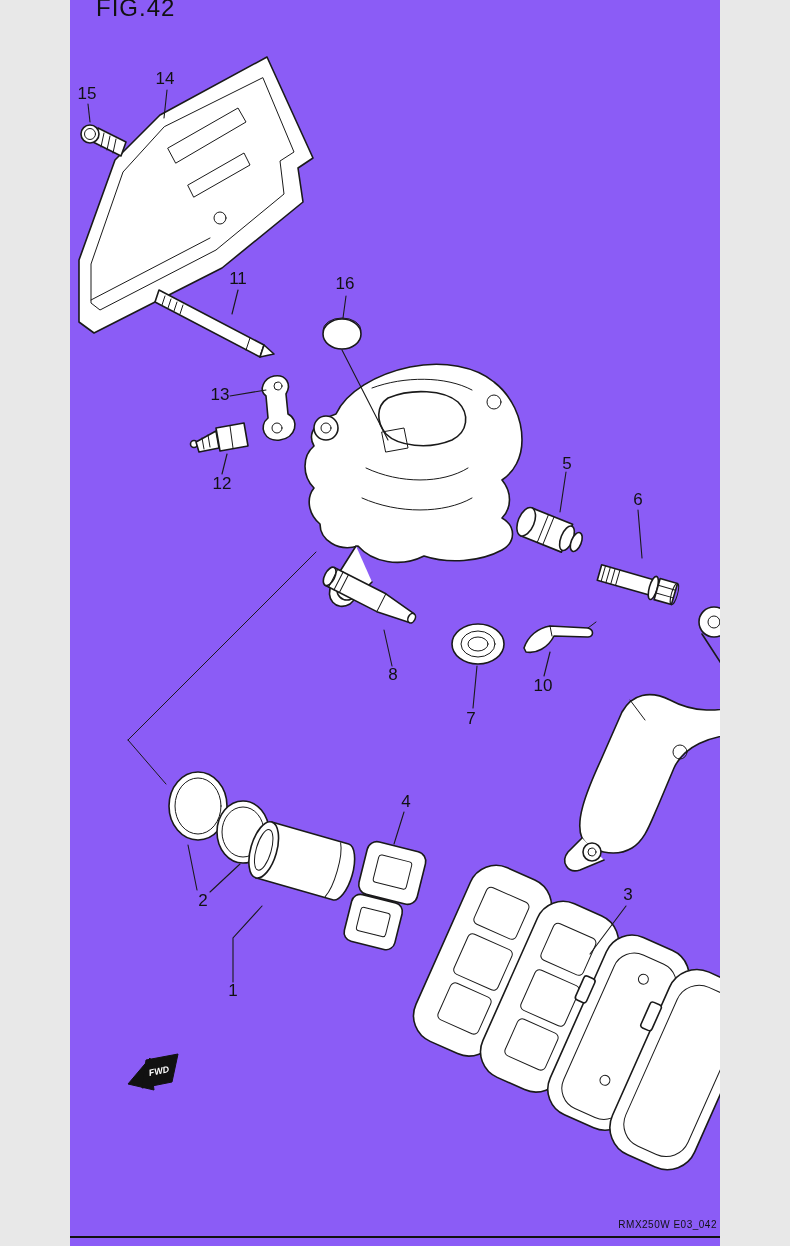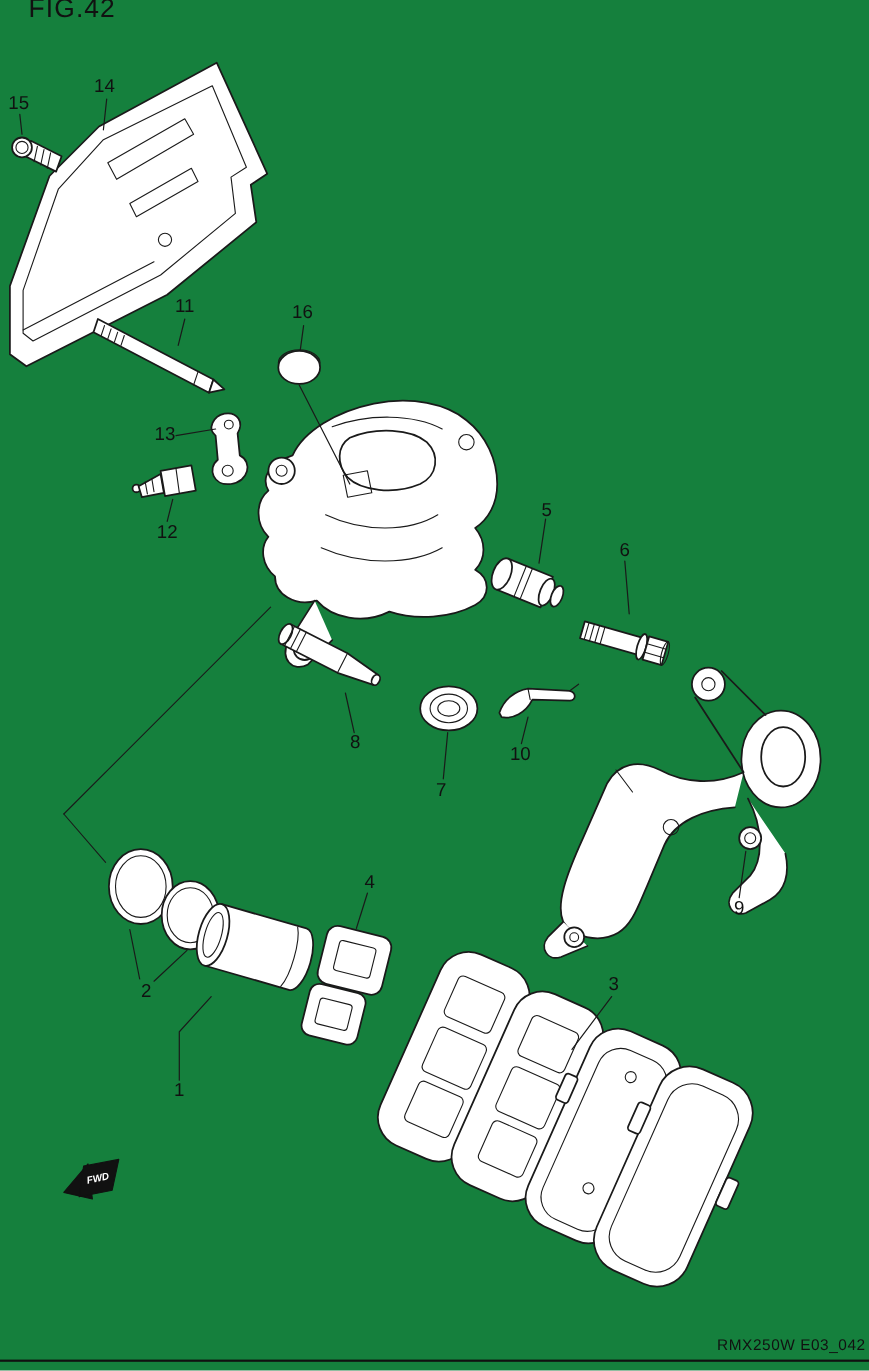--- a/index.html
+++ b/index.html
@@ -1,25 +1,25 @@
 <!DOCTYPE html>
 <html><head>
 <meta charset="utf-8">
 <style>
   html,body{margin:0;padding:0;background:#e8e8e8;}
   .canvas{
-    position:relative;width:790px;height:1246px;background:#15803d;
+    position:relative;width:650px;height:1246px;background:#8b5cf6;
     font-family:"Liberation Sans",sans-serif;overflow:hidden;margin:0 auto;
   }
   .fig-title{
     position:absolute;top:-6px;left:26px;font-size:24px;letter-spacing:1px;
     color:#111;font-family:"Liberation Sans",sans-serif;
   }
   .footer-code{
-    position:absolute;bottom:16px;right:3px;font-size:14px;color:#111;
+    position:absolute;bottom:16px;right:3px;font-size:10px;color:#111;
     font-family:"Liberation Sans",sans-serif;letter-spacing:0.5px;
   }
   .bottom-rule{
     position:absolute;left:0;right:0;bottom:8px;border-top:2px solid #111;
   }
   svg.diagram{position:absolute;left:0;top:0;}
   .ln{fill:none;stroke:#1a1a1a;stroke-width:1.6;stroke-linejoin:round;stroke-linecap:round;}
   .lnf{fill:#ffffff;stroke:#1a1a1a;stroke-width:1.6;stroke-linejoin:round;stroke-linecap:round;}
   .thin{fill:none;stroke:#1a1a1a;stroke-width:1;stroke-linejoin:round;stroke-linecap:round;}
   .leader{fill:none;stroke:#1a1a1a;stroke-width:1.1;stroke-linecap:round;}

